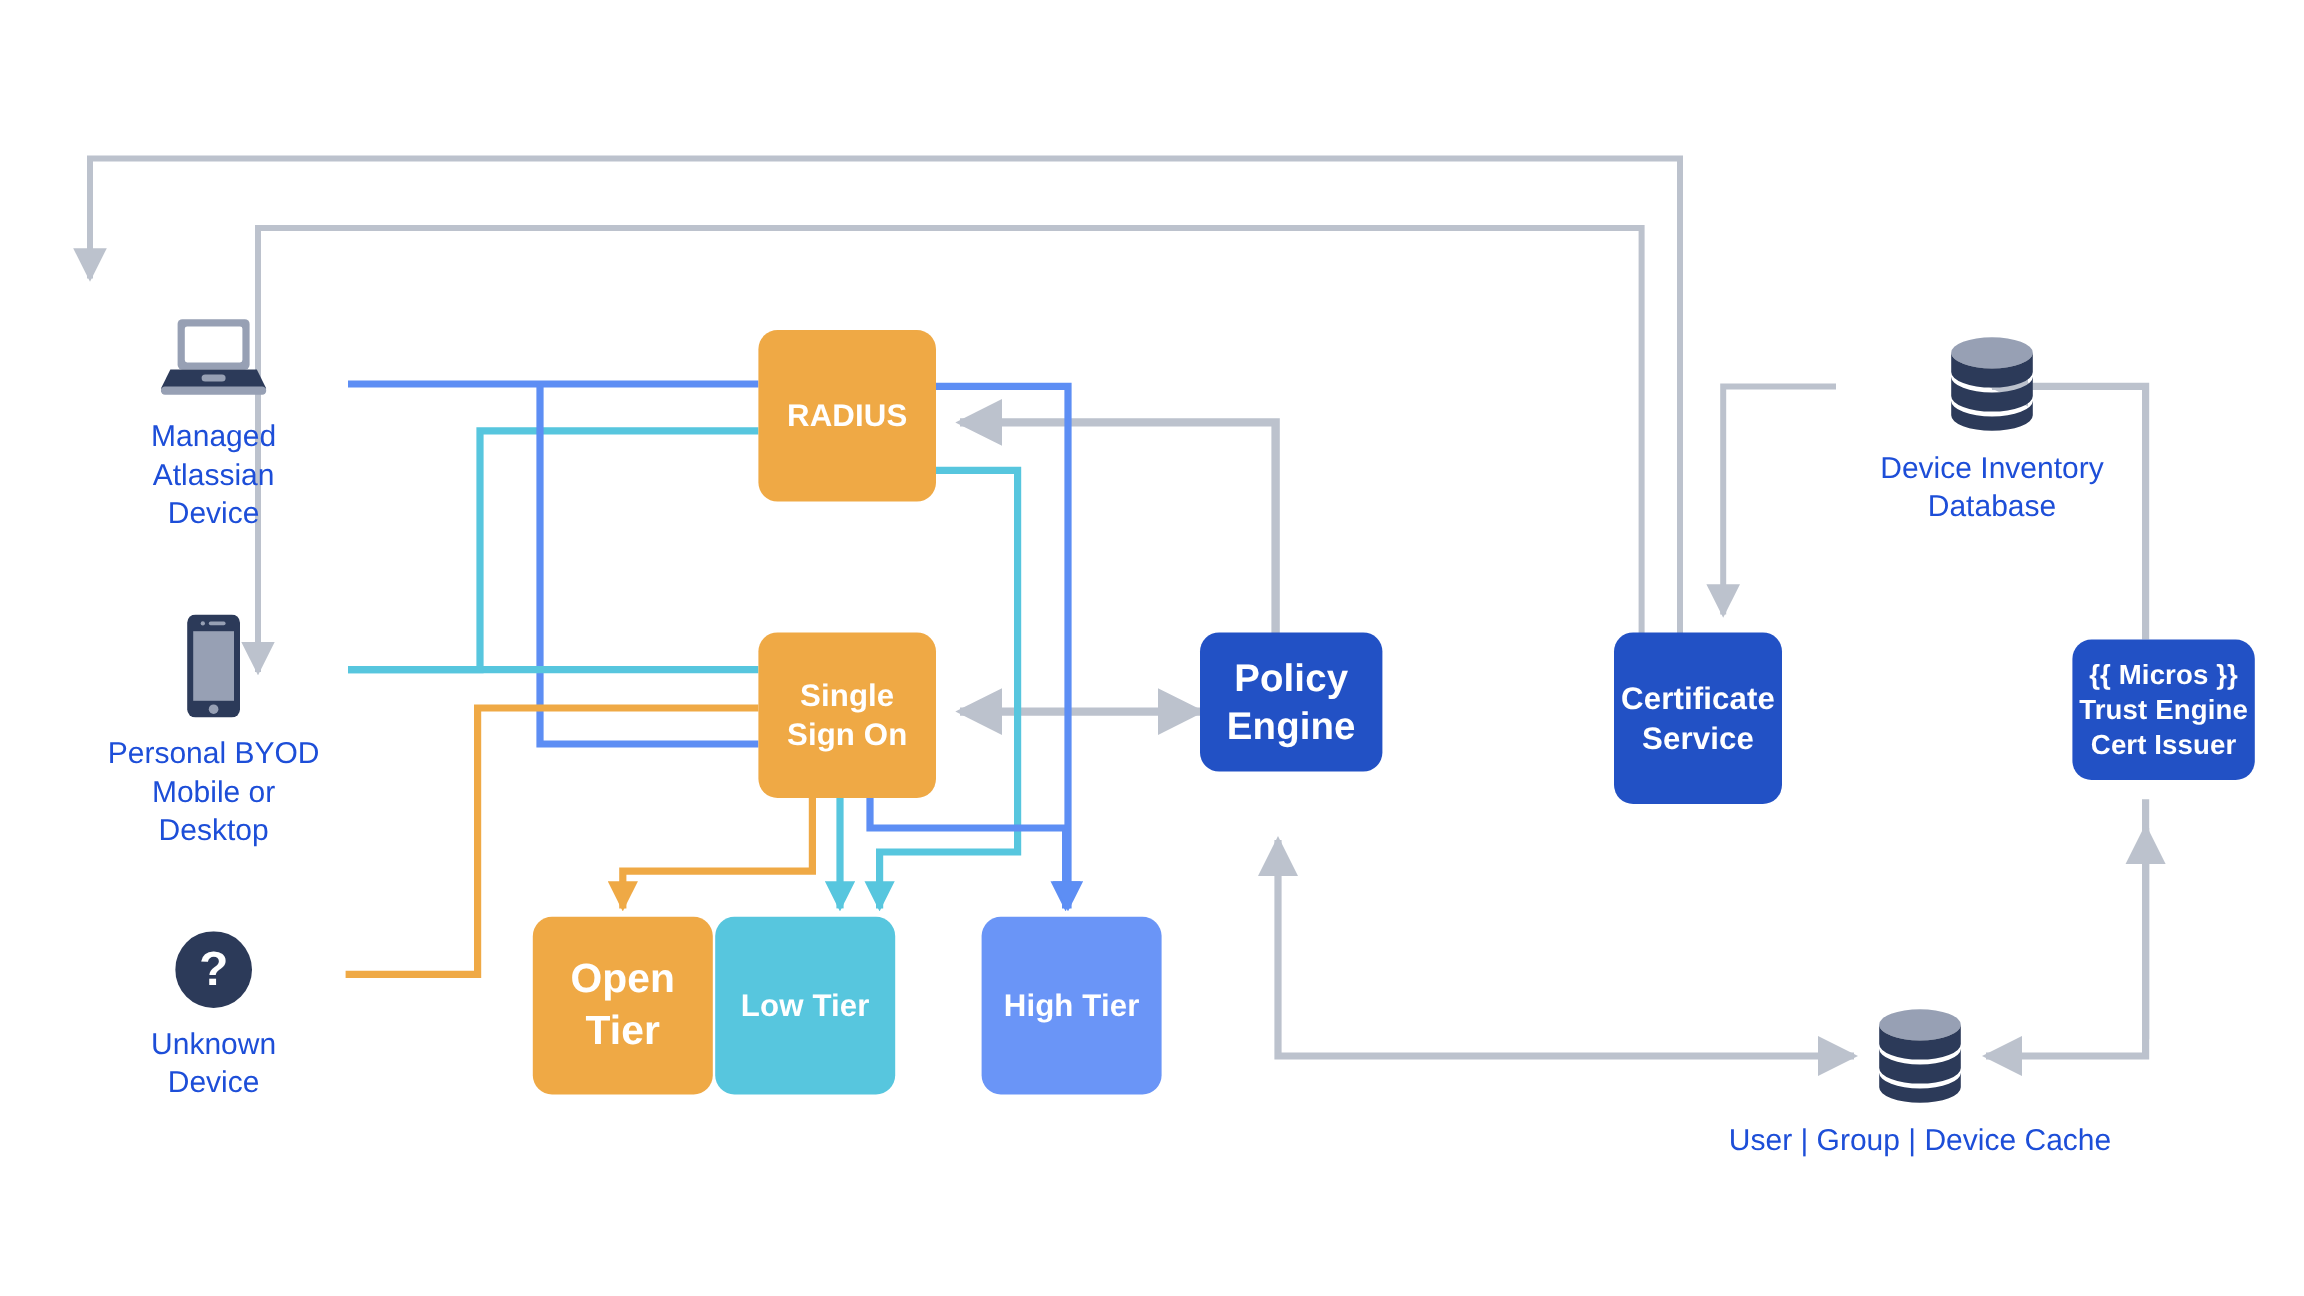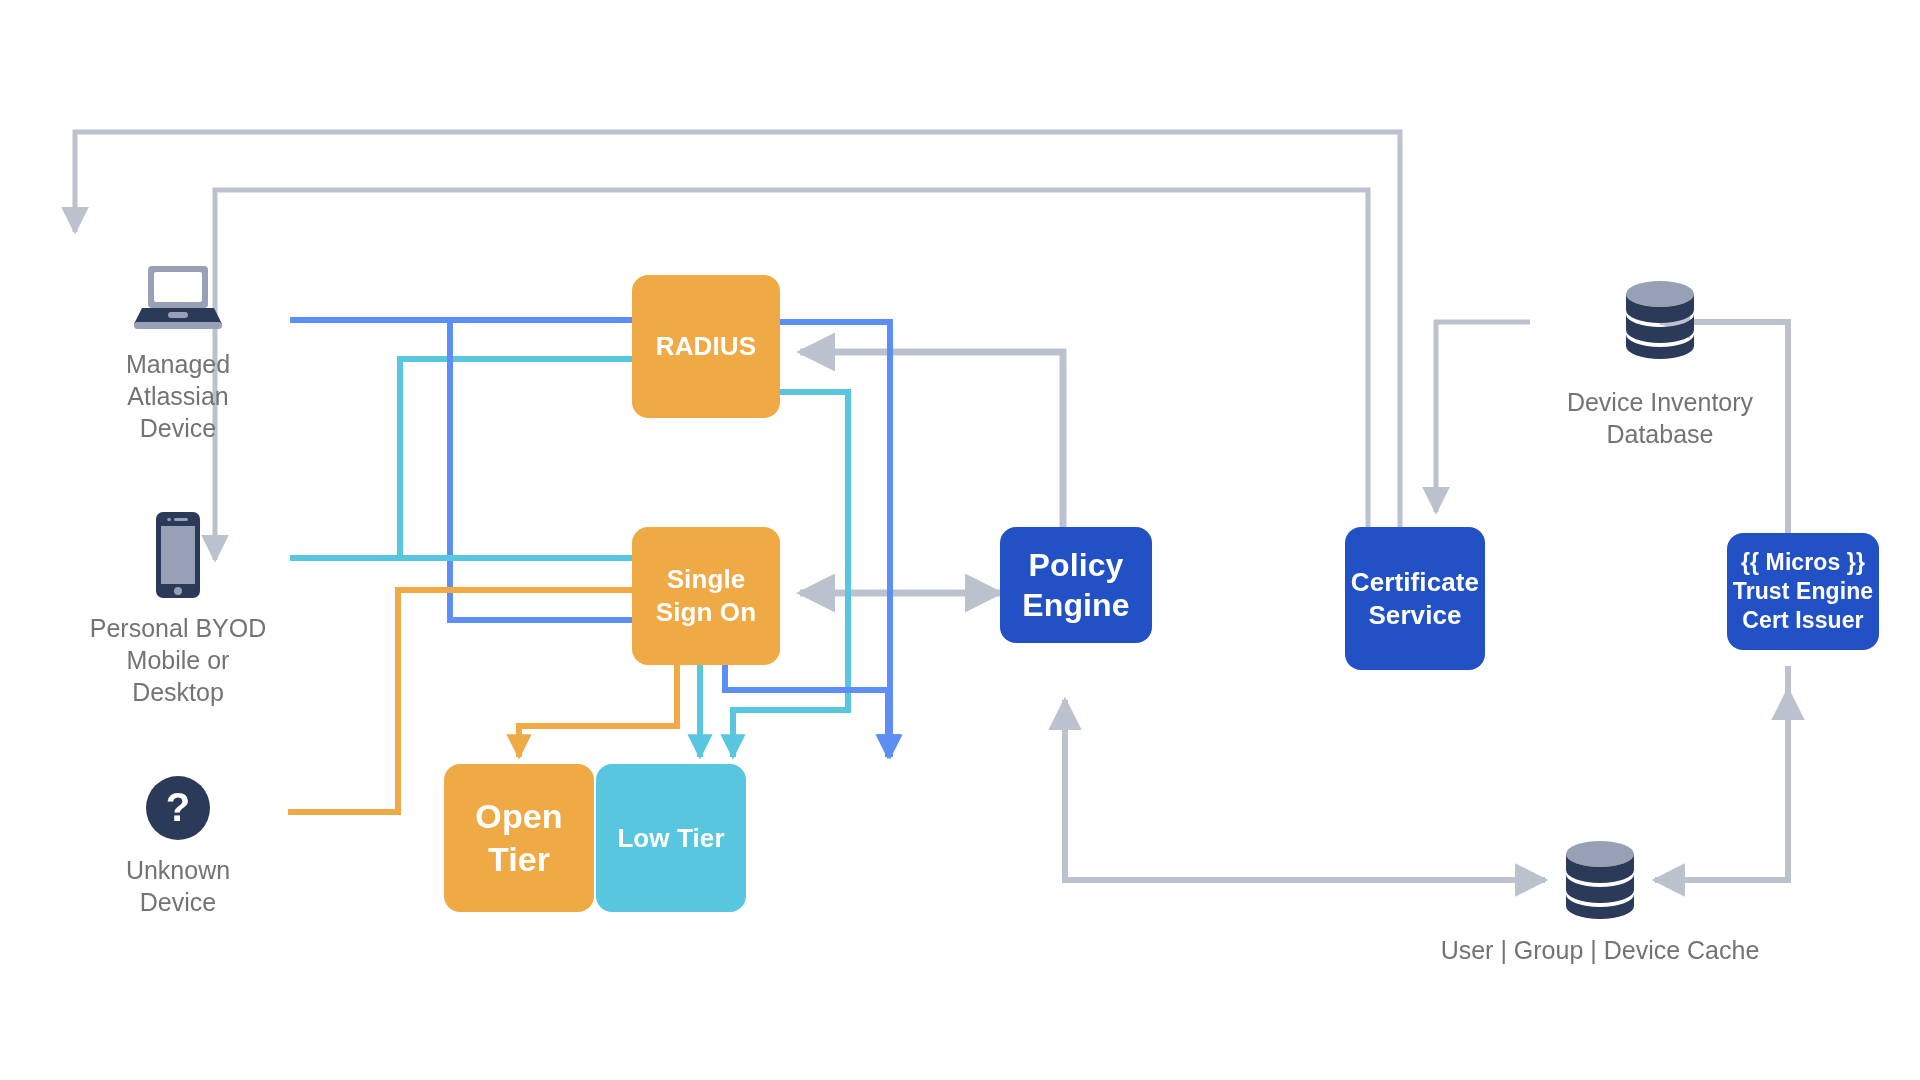--- a/index.html
+++ b/index.html
@@ -52,21 +52,21 @@
   .endpoint {
     color: #1c2a4a;
   }
   .endpoint-caption {
     margin-top: 14px;
     font-size: 25px;
     font-weight: 500;
     line-height: 1.28;
     text-align: center;
     white-space: pre-line;
-    color: #737373;
+    color: #1d4ed8;
   }
   .db-caption {
     margin-top: 12px;
   }
   .icon-wrap {
     display: flex;
     align-items: center;
     justify-content: center;
   }
 </style>
@@ -182,38 +182,41 @@
   </div>
 
   <div class="node" style="left:444px; top:764px; width:150px; height:148px; background:#efa945; font-size:34px;">
     <span class="node-label">Open Tier</span>
   </div>
 
   <div class="node" style="left:596px; top:764px; width:150px; height:148px; background:#57c6de; font-size:26px;">
     <span class="node-label">Low Tier</span>
   </div>
 
+  <div class="node" style="left:818px; top:764px; width:150px; height:148px; background:#6a95f7; font-size:26px;">
+    <span class="node-label">High Tier</span>
+  </div>
 
   <div class="node" style="left:1000px; top:527px; width:152px; height:116px; background:#2251c5; font-size:32px;">
     <span class="node-label">Policy
 Engine</span>
   </div>
 
   <div class="node" style="left:1345px; top:527px; width:140px; height:143px; background:#2251c5; font-size:26px;">
     <span class="node-label">Certificate
 Service</span>
   </div>
 
   <div class="node" style="left:1727px; top:533px; width:152px; height:117px; background:#2251c5; font-size:23px;">
     <span class="node-label">{{ Micros }}
 Trust Engine
 Cert Issuer</span>
   </div>
 
-  <div class="endpoint" style="left:1500px; top:278px; width:320px;gap:12px;">
+  <div class="endpoint" style="left:1500px; top:278px; width:320px;">
     <span class="icon-wrap">
       <svg width="80" height="84" viewBox="0 0 80 84" xmlns="http://www.w3.org/2000/svg">
         <ellipse cx="40" cy="16" rx="34" ry="13" fill="#97a0b4"></ellipse>
         <path d="M 6 16 L 6 32 A 34 13 0 0 0 74 32 L 74 16 A 34 13 0 0 1 6 16 Z" fill="#2c3a59"></path>
         <path d="M 6 36 L 6 52 A 34 13 0 0 0 74 52 L 74 36 A 34 13 0 0 1 6 36 Z" fill="#2c3a59"></path>
         <path d="M 6 56 L 6 68 A 34 13 0 0 0 74 68 L 74 56 A 34 13 0 0 1 6 56 Z" fill="#2c3a59"></path>
       </svg>
     </span>
     <span class="endpoint-caption db-caption">Device Inventory
 Database</span>

